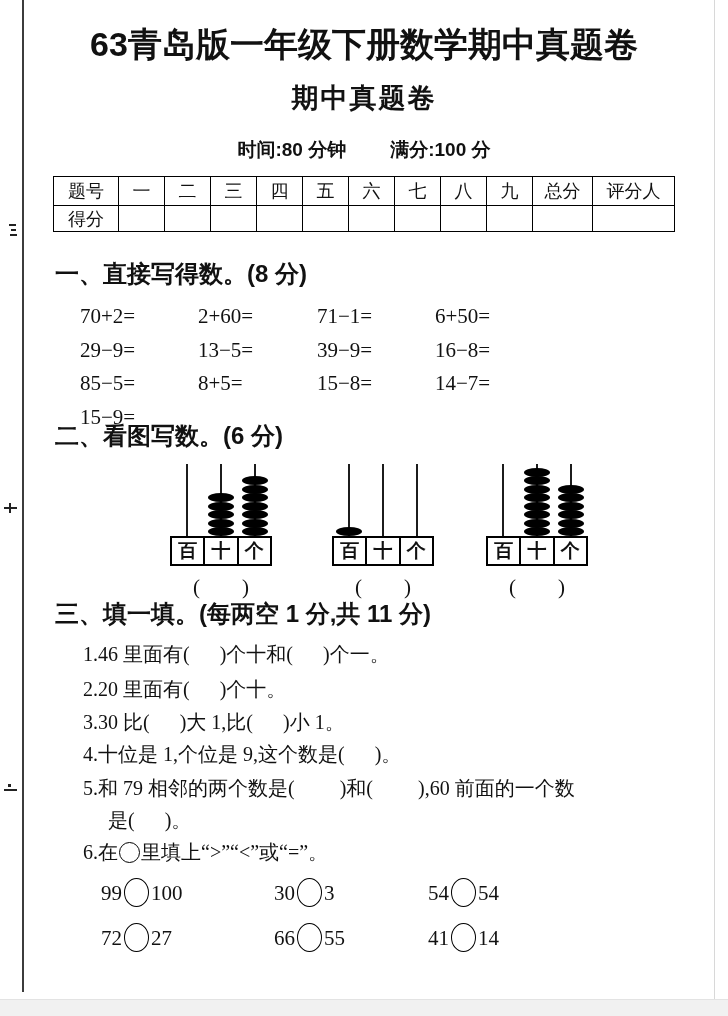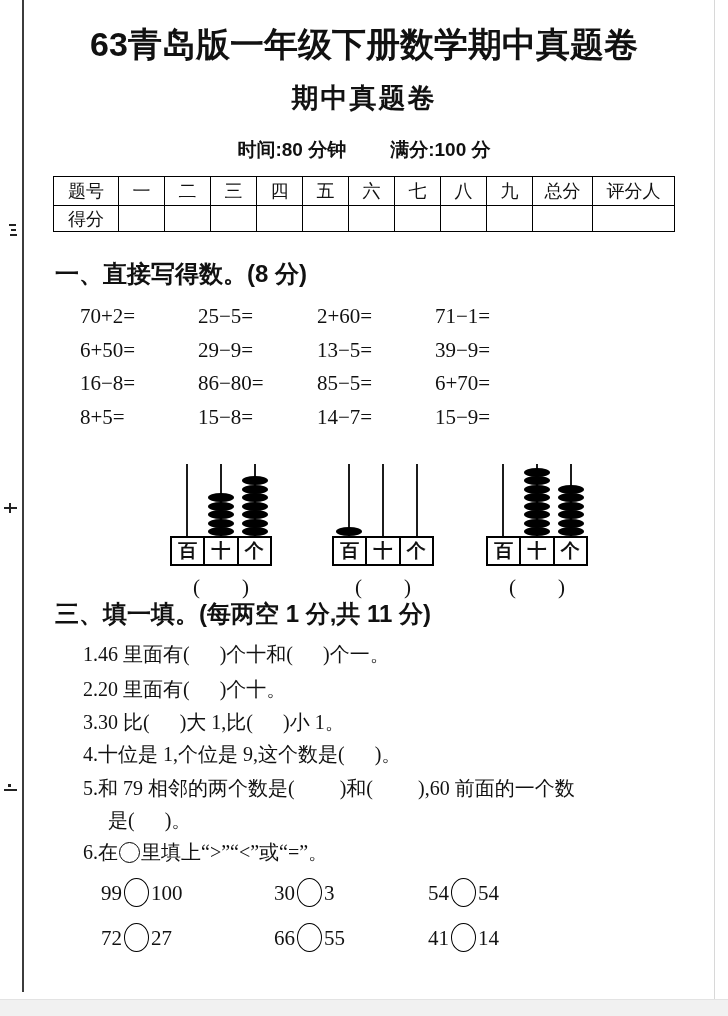--- a/index.html
+++ b/index.html
@@ -114,37 +114,35 @@
       <td></td>
           <td></td>
       <td></td>
     </tr>
   </tbody>
     </table>
 
   <div class="sec-h" style="top:262px;">一、直接写得数。(8 分)</div>
   <div class="problems">
     <span class="pre">70+2=</span>
-    <span class="pre">25−5=</span>
     <span class="pre">2+60=</span>
     <span class="pre">71−1=</span>
     <span class="pre">6+50=</span>
     <span class="pre">29−9=</span>
     <span class="pre">13−5=</span>
     <span class="pre">39−9=</span>
     <span class="pre">16−8=</span>
-    <span class="pre">86−80=</span>
     <span class="pre">85−5=</span>
-    <span class="pre">6+70=</span>
     <span class="pre">8+5=</span>
     <span class="pre">15−8=</span>
     <span class="pre">14−7=</span>
     <span class="pre">15−9=</span>
   </div>
 
+  <div class="sec-h" style="top:424px;">二、看图写数。(6 分)</div>
 
   <div class="abacus" style="left:170px;">
     <div class="rods">
       <div class="rod">
           <div class="beads"></div>
         </div>
       <div class="rod">
           <div class="beads">
             <span class="bead"></span>
             <span class="bead"></span>

